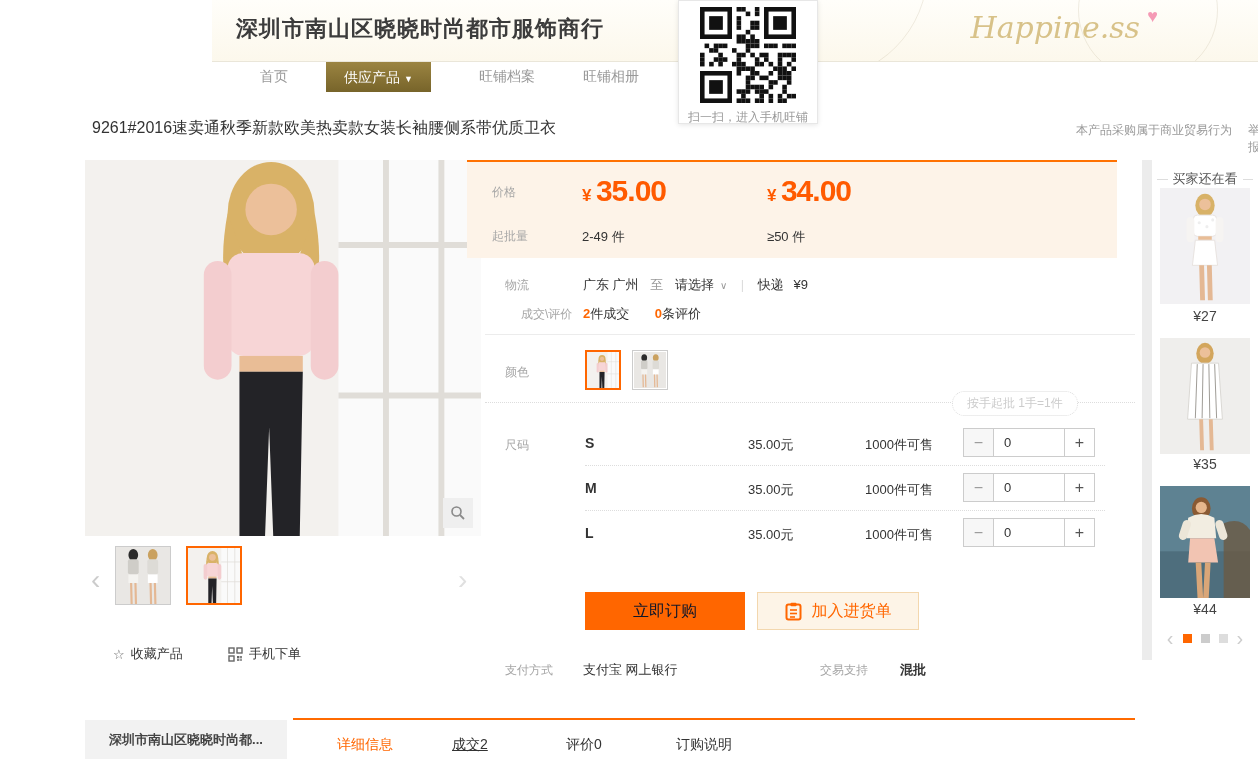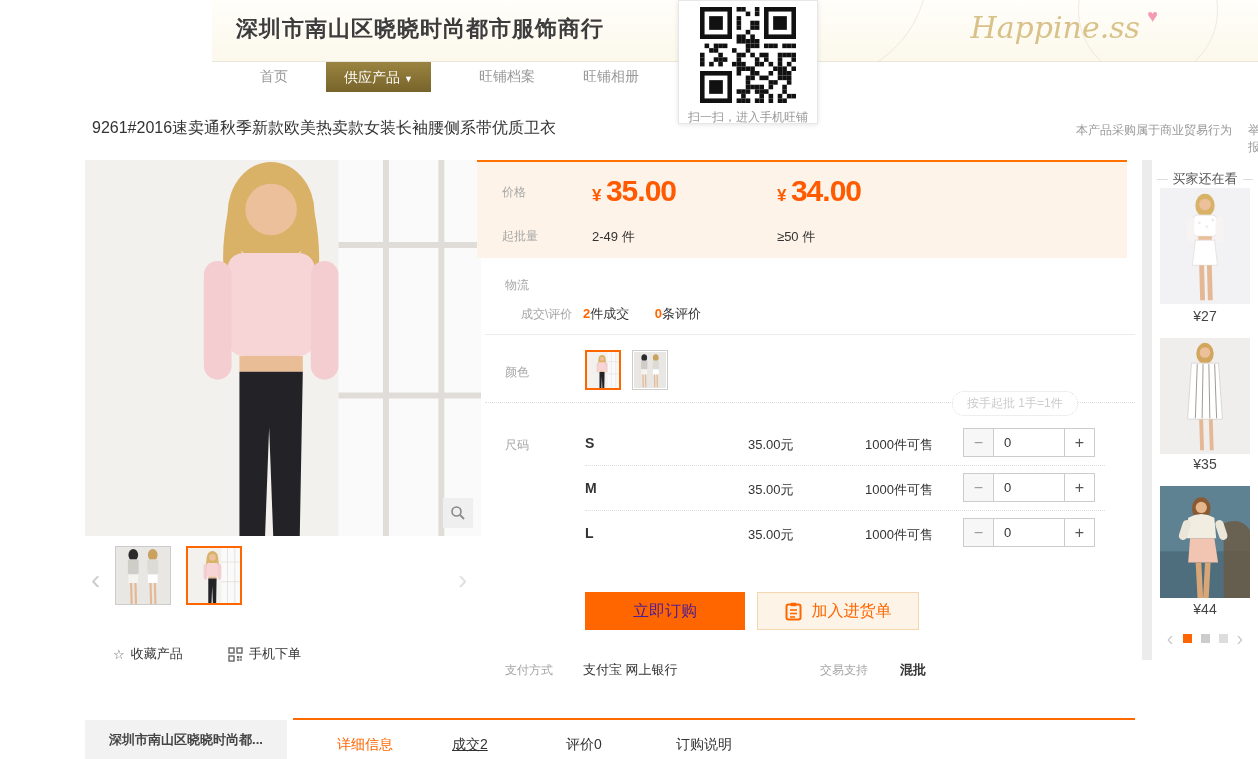--- a/index.html
+++ b/index.html
@@ -40,21 +40,21 @@
   .main-image { position:absolute; left:85px; top:160px; width:396px; height:376px; background:#f4f2ef; }
   .zoom-btn { position:absolute; right:8px; bottom:8px; width:30px; height:30px; background:#efefef;
               display:flex; align-items:center; justify-content:center; cursor:pointer; }
   .g-arrow { position:absolute; font-size:28px; color:#ccc; cursor:pointer; line-height:1; }
   .thumb { position:absolute; top:546px; width:56px; height:59px; background:#fff; border:1px solid #ccc; cursor:pointer; overflow:hidden; }
   .thumb.selected { border:2px solid #ff6600; }
   .gallery-actions { position:absolute; top:645px; font-size:13px; color:#333; display:flex; align-items:center; cursor:pointer; }
   .gallery-actions .ico { color:#666; margin-right:6px; display:inline-flex; }
 
   
-  .price-panel { position:absolute; left:477px; top:160px; width:650px; height:98px;
+  .price-panel { position:absolute; left:467px; top:160px; width:650px; height:98px;
                  background:#fdf3e8; border-top:2px solid #ff7101; }
   .lbl { font-size:12px; color:#a6a6a6; }
   .price-panel .lbl { position:absolute; left:25px; }
   .tier-price { position:absolute; top:12px; color:#ff5a00; }
   .tier-price .cur { font-size:17px; font-weight:bold; }
   .tier-price .val { font-size:30px; font-weight:bold; letter-spacing:-1px; }
   .tier-qty { position:absolute; top:66px; font-size:13px; color:#333; }
 
   .row-label { position:absolute; font-size:12px; color:#a6a6a6; }
   .row-val { position:absolute; font-size:13px; color:#333; }
@@ -76,21 +76,21 @@
   .size-name { position:absolute; left:585px; font-size:14px; font-weight:bold; color:#333; }
   .size-price, .size-stock { position:absolute; font-size:13px; color:#333; }
   .stepper { position:absolute; left:963px; width:132px; height:29px; display:flex; border:1px solid #ccc; background:#fff; }
   .stepper .st-minus { width:30px; background:#f7f7f7; border-right:1px solid #ccc; color:#999;
                        text-align:center; line-height:27px; font-size:16px; cursor:pointer; }
   .stepper .st-val { flex:1; padding-left:10px; line-height:27px; font-size:13px; color:#333; }
   .stepper .st-plus { width:30px; background:#fff; border-left:1px solid #ccc; color:#555;
                       text-align:center; line-height:27px; font-size:16px; cursor:pointer; }
 
   .btn-order { position:absolute; left:585px; top:592px; width:160px; height:38px; background:#ff6600;
-               color:#4c1d95; font-size:16px; border:none; cursor:pointer; }
+               color:#0f172a; font-size:16px; border:none; cursor:pointer; }
   .btn-cart { position:absolute; left:757px; top:592px; width:162px; height:38px; background:#fdf4e7;
               border:1px solid #f3d7ae; color:#ff6600; font-size:16px; cursor:pointer;
               display:flex; align-items:center; justify-content:center; gap:10px; }
 
   
   .shop-box { position:absolute; left:85px; top:720px; width:202px; height:39px; background:#f2f2f2;
               font-size:13px; font-weight:bold; color:#444; text-align:center; line-height:39px; cursor:pointer; }
   .tabs-line { position:absolute; left:293px; top:718px; width:842px; height:2px; background:#ff6a00; }
   .btab { position:absolute; top:736px; font-size:14px; color:#333; cursor:pointer; }
   .btab.active { color:#ff6600; }
@@ -398,20 +398,28 @@
     </div>
     <div class="tier-price" style="left:300px;">
       <span class="cur">¥</span>
       <span class="val">34.00</span>
     </div>
     <div class="tier-qty" style="left:115px;">2-49 件</div>
     <div class="tier-qty" style="left:300px;">≥50 件</div>
   </div>
 
   <div class="row-label" style="left:505px;top:277px;">物流</div>
+  <div class="row-val" style="left:583px;top:276px;">
+    <span>广东 广州</span>
+    <span class="muted" style="margin:0 8px;">至</span>
+    <span><span>请选择</span><span class="caret-down">∨</span></span>
+    <span class="sep-bar">|</span>
+    <span>快递</span>
+    <span style="margin-left:6px;">¥9</span>
+  </div>
 
   <div class="row-label" style="left:505px;top:306px;margin-left:16px;">成交\评价</div>
   <div class="row-val" style="left:583px;top:305px;">
     <span class="orange-num">2</span><span>件成交</span>
     <span style="margin-left:22px;" class="orange-num">0</span><span>条评价</span>
   </div>
 
   <div class="divider-solid" style="top:334px;"></div>
 
   <div class="row-label" style="left:505px;top:364px;">颜色</div>

